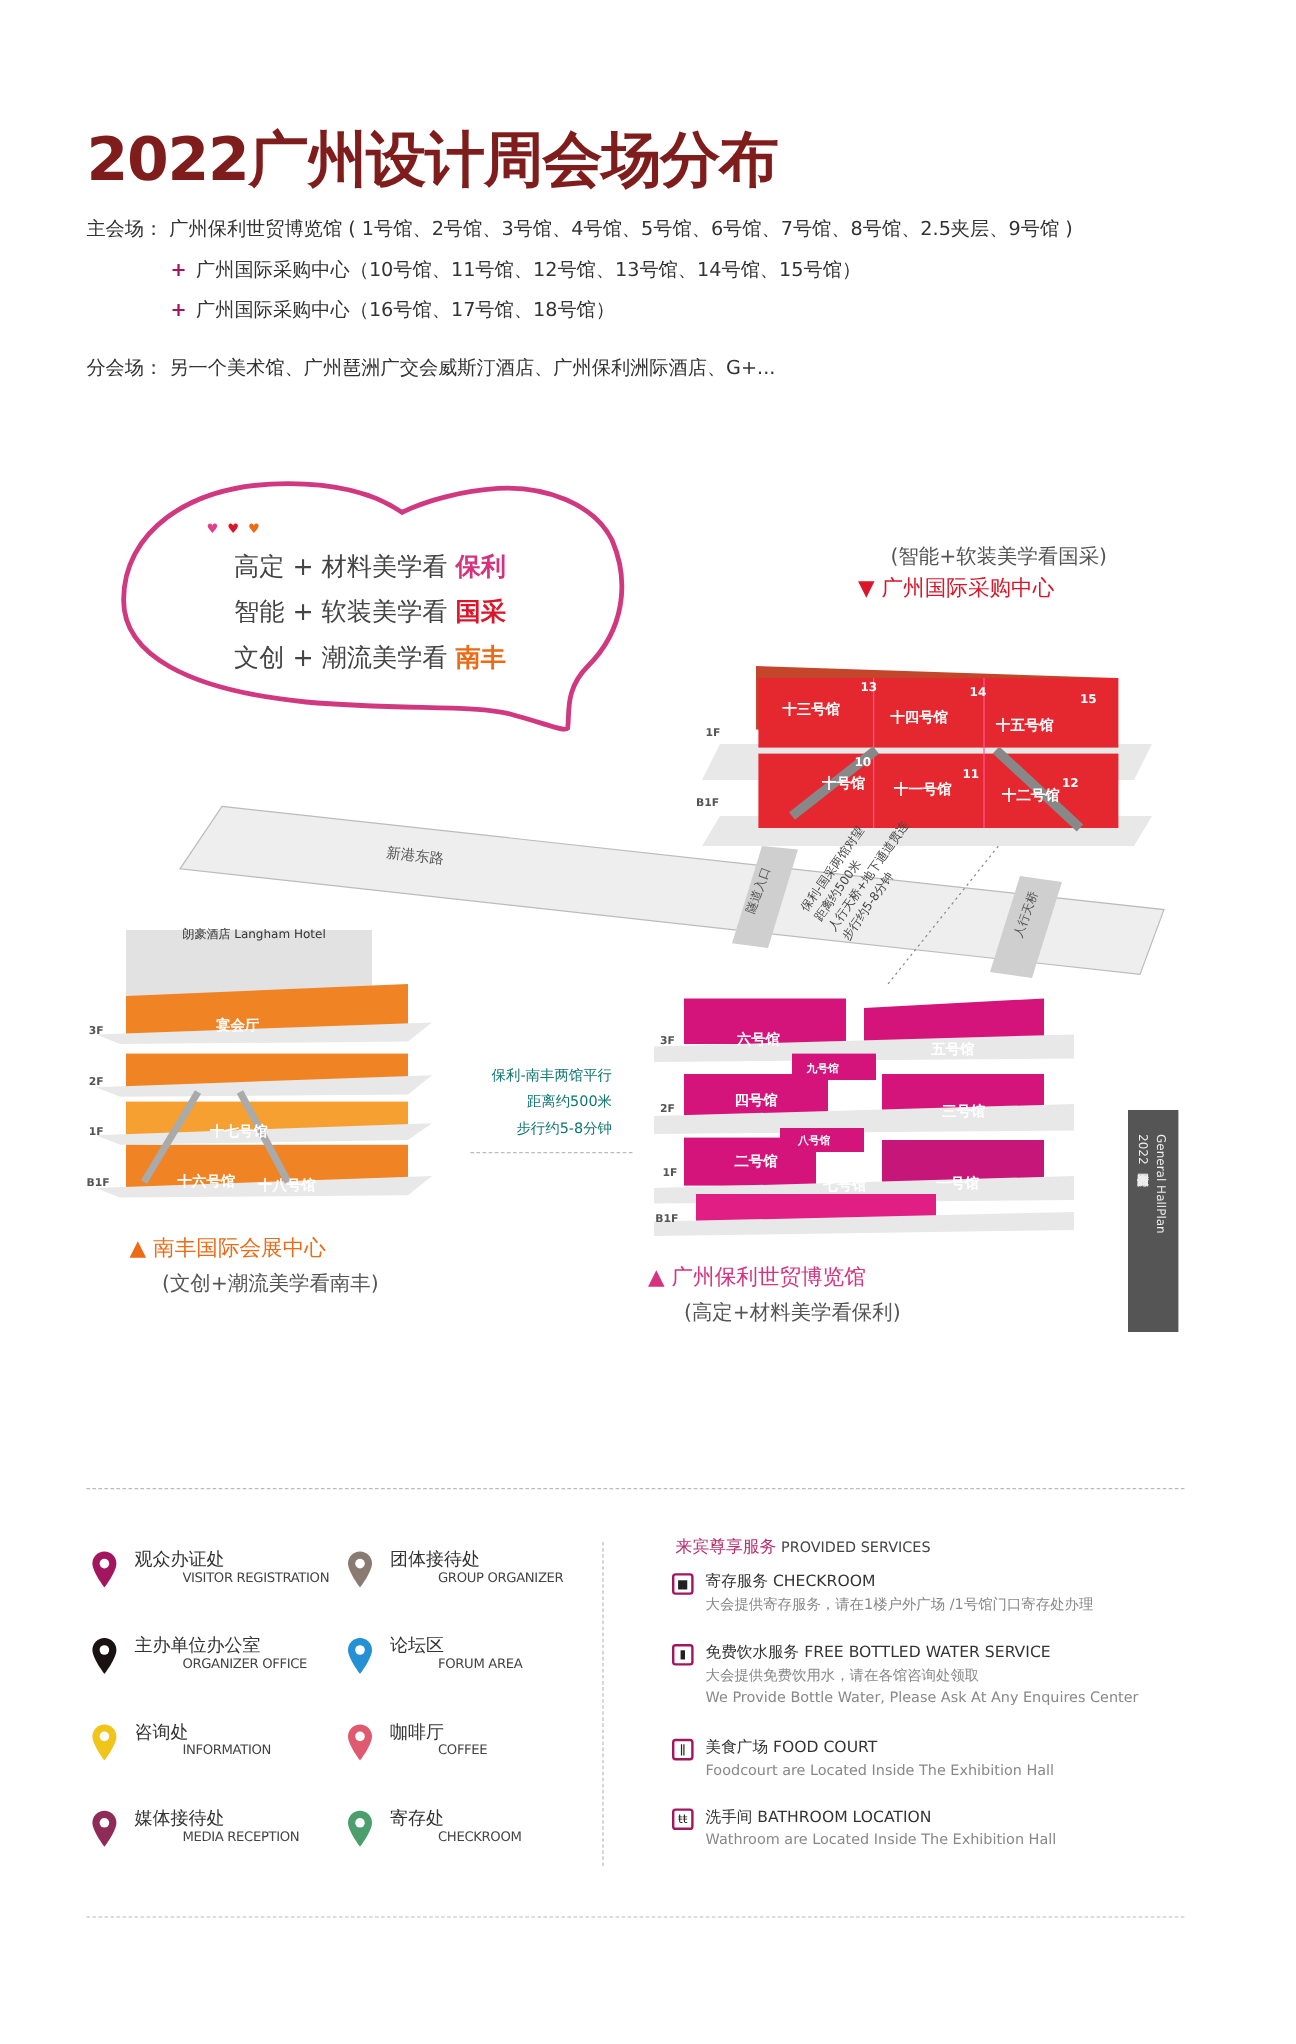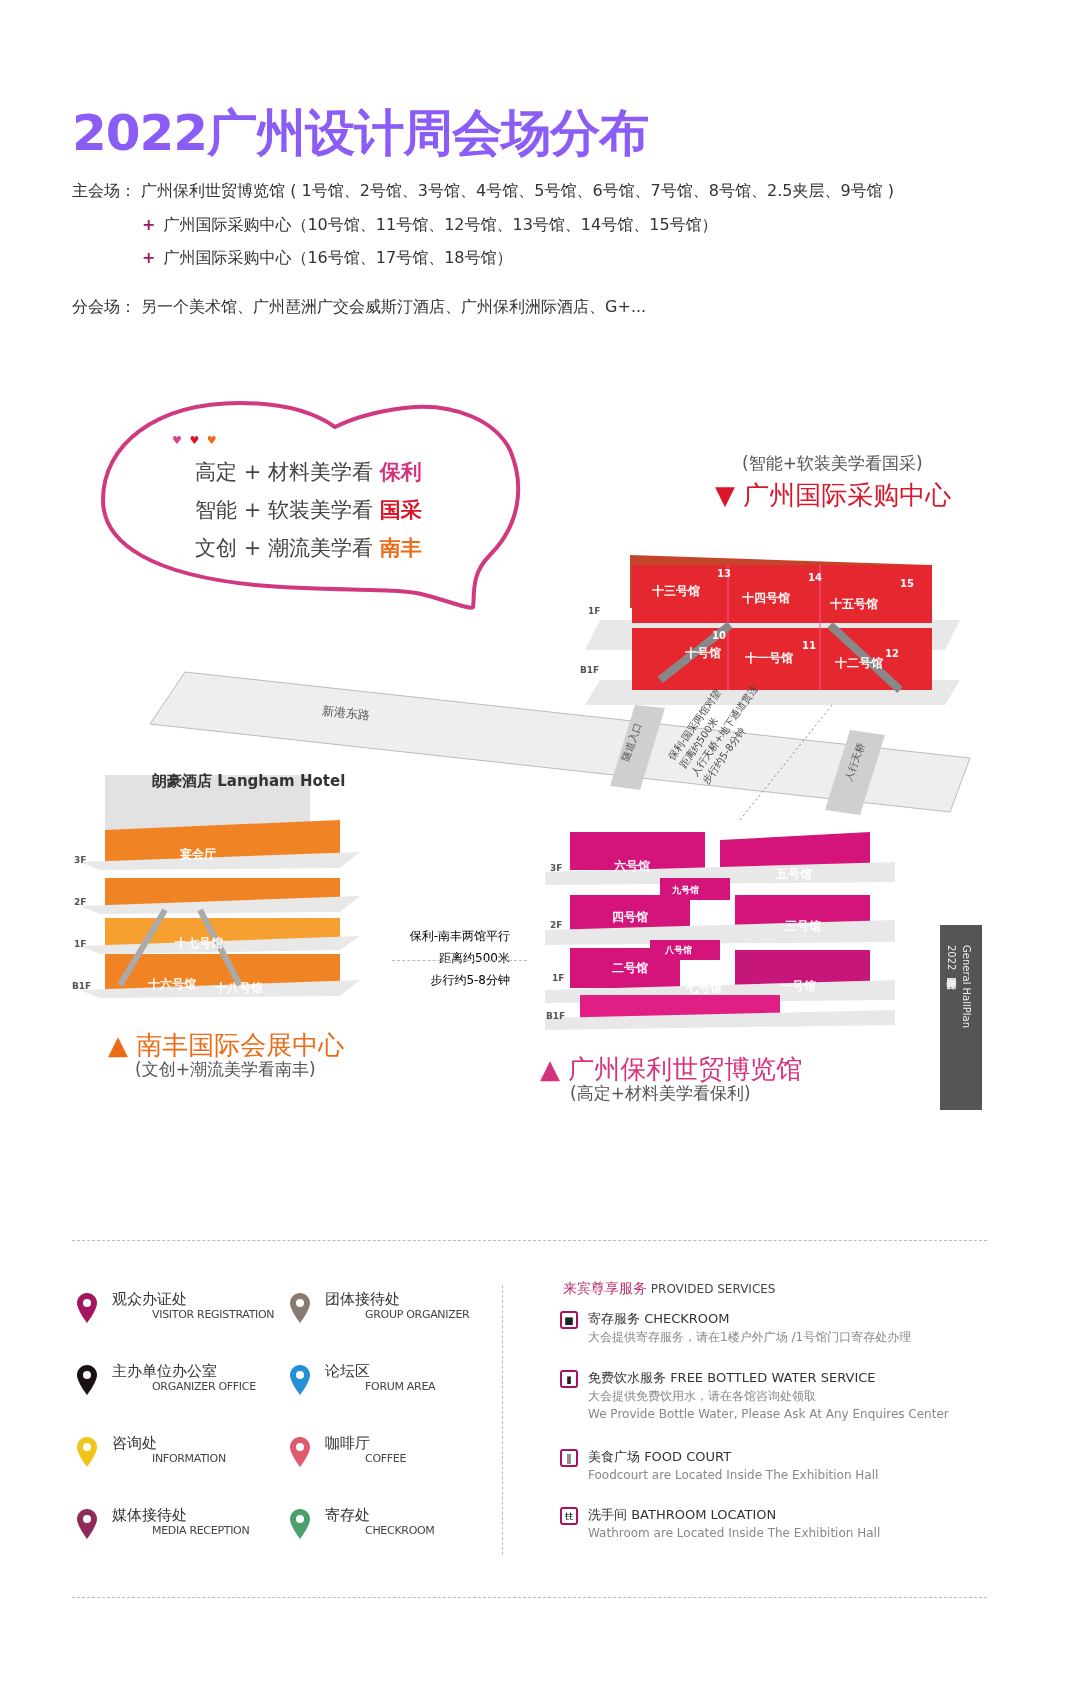--- a/index.html
+++ b/index.html
@@ -1,37 +1,37 @@
 <!DOCTYPE html>
 <html><head>
 <meta charset="utf-8">
 <style>
   * { box-sizing: border-box; margin: 0; padding: 0; }
   html, body { width: 1080px; height: 1703px; background: #ffffff; overflow: hidden; }
   body { position: relative; font-family: "DejaVu Sans", "Liberation Sans", sans-serif; color: #333; }
   .abs { position: absolute; }
 
   
-  .title { left: 72px; top: 100px; font-size: 50px; font-weight: bold; color: #8b5cf6; letter-spacing: -1px; white-space: nowrap; }
+  .title { left: 72px; top: 100px; font-size: 50px; font-weight: bold; color: #7f1d1d; letter-spacing: -1px; white-space: nowrap; }
   .venue-line { font-size: 16px; color: #333; white-space: nowrap; }
   .plus { color: #a3155e; font-weight: bold; margin-right: 8px; }
 
   
   .heart-text { font-size: 21px; color: #444; white-space: nowrap; }
   .hl-pink { color: #d6337e; font-weight: bold; }
   .hl-red { color: #d9162a; font-weight: bold; }
   .hl-orange { color: #ec6b16; font-weight: bold; }
 
   
-  .venue-name { font-size: 26px; white-space: nowrap; }
+  .venue-name { font-size: 18px; white-space: nowrap; }
   .venue-sub { font-size: 17px; color: #555; white-space: nowrap; }
   .floor { font-size: 9px; color: #555; font-weight: bold; }
   .hall { font-size: 12px; color: #fff; font-weight: bold; white-space: nowrap; }
   .hallnum { font-size: 10px; color: #fff; font-weight: bold; }
-  .note { font-size: 12px; color: #000000; text-align: right; line-height: 22px; white-space: nowrap; margin-top: 40px; }
+  .note { font-size: 12px; color: #0f766e; text-align: right; line-height: 22px; white-space: nowrap; }
 
   .sidebar-tag { left: 940px; top: 925px; width: 42px; height: 185px; background: #555; }
   .sidebar-tag .txt { position: absolute; left: 4px; top: 20px; writing-mode: vertical-rl; color: #eee; font-size: 10px; line-height: 15px; white-space: nowrap; }
 
   
   .dash-h { height: 0; border-top: 1.5px dashed #bbb; }
   .dash-v { width: 0; border-left: 1.5px dashed #bbb; }
   .legend-item { display: flex; align-items: flex-start; }
   .legend-item .pin { width: 22px; height: 32px; margin-right: 14px; margin-top: 2px; }
   .legend-zh { font-size: 15px; color: #333; line-height: 18px; white-space: nowrap; }
@@ -154,21 +154,21 @@
 <div class="abs" style="left:322px; top:705px; font-size:12px; color:#555; transform:rotate(6deg);">新港东路</div>
 <div class="abs" style="left:612px; top:735px; font-size:10px; color:#555; transform:rotate(-70deg);">隧道入口</div>
 <div class="abs" style="left:835px; top:755px; font-size:10px; color:#555; transform:rotate(-70deg);">人行天桥</div>
 <div class="abs" style="left:665px; top:700px; font-size:10px; color:#444; line-height:14px; transform:rotate(-55deg); transform-origin:left top; margin-top:55px;">
   <div>保利-国采两馆对望</div>
   <div>距离约500米</div>
   <div>人行天桥+地下通道贯连</div>
   <div>步行约5-8分钟</div>
 </div>
 
-<div class="abs" style="left:152px; top:772px; font-size:15px; font-weight:bold; color:#333; white-space:nowrap;">朗豪酒店 Langham Hotel</div>
+<div class="abs" style="left:152px; top:772px; font-size:10px; font-weight:normal; color:#333; white-space:nowrap;">朗豪酒店 Langham Hotel</div>
 <div class="abs floor" style="left:74px; top:855px;">3F</div>
 <div class="abs floor" style="left:74px; top:897px;">2F</div>
 <div class="abs floor" style="left:74px; top:939px;">1F</div>
 <div class="abs floor" style="left:72px; top:981px;">B1F</div>
 <div class="abs hall" style="left:180px; top:846px;">宴会厅</div>
 <div class="abs hall" style="left:175px; top:935px;">十七号馆</div>
 <div class="abs hall" style="left:148px; top:976px;">十六号馆</div>
 <div class="abs hall" style="left:215px; top:980px;">十八号馆</div>
 
 <div class="abs note" style="left:380px; top:885px; width:130px;">

